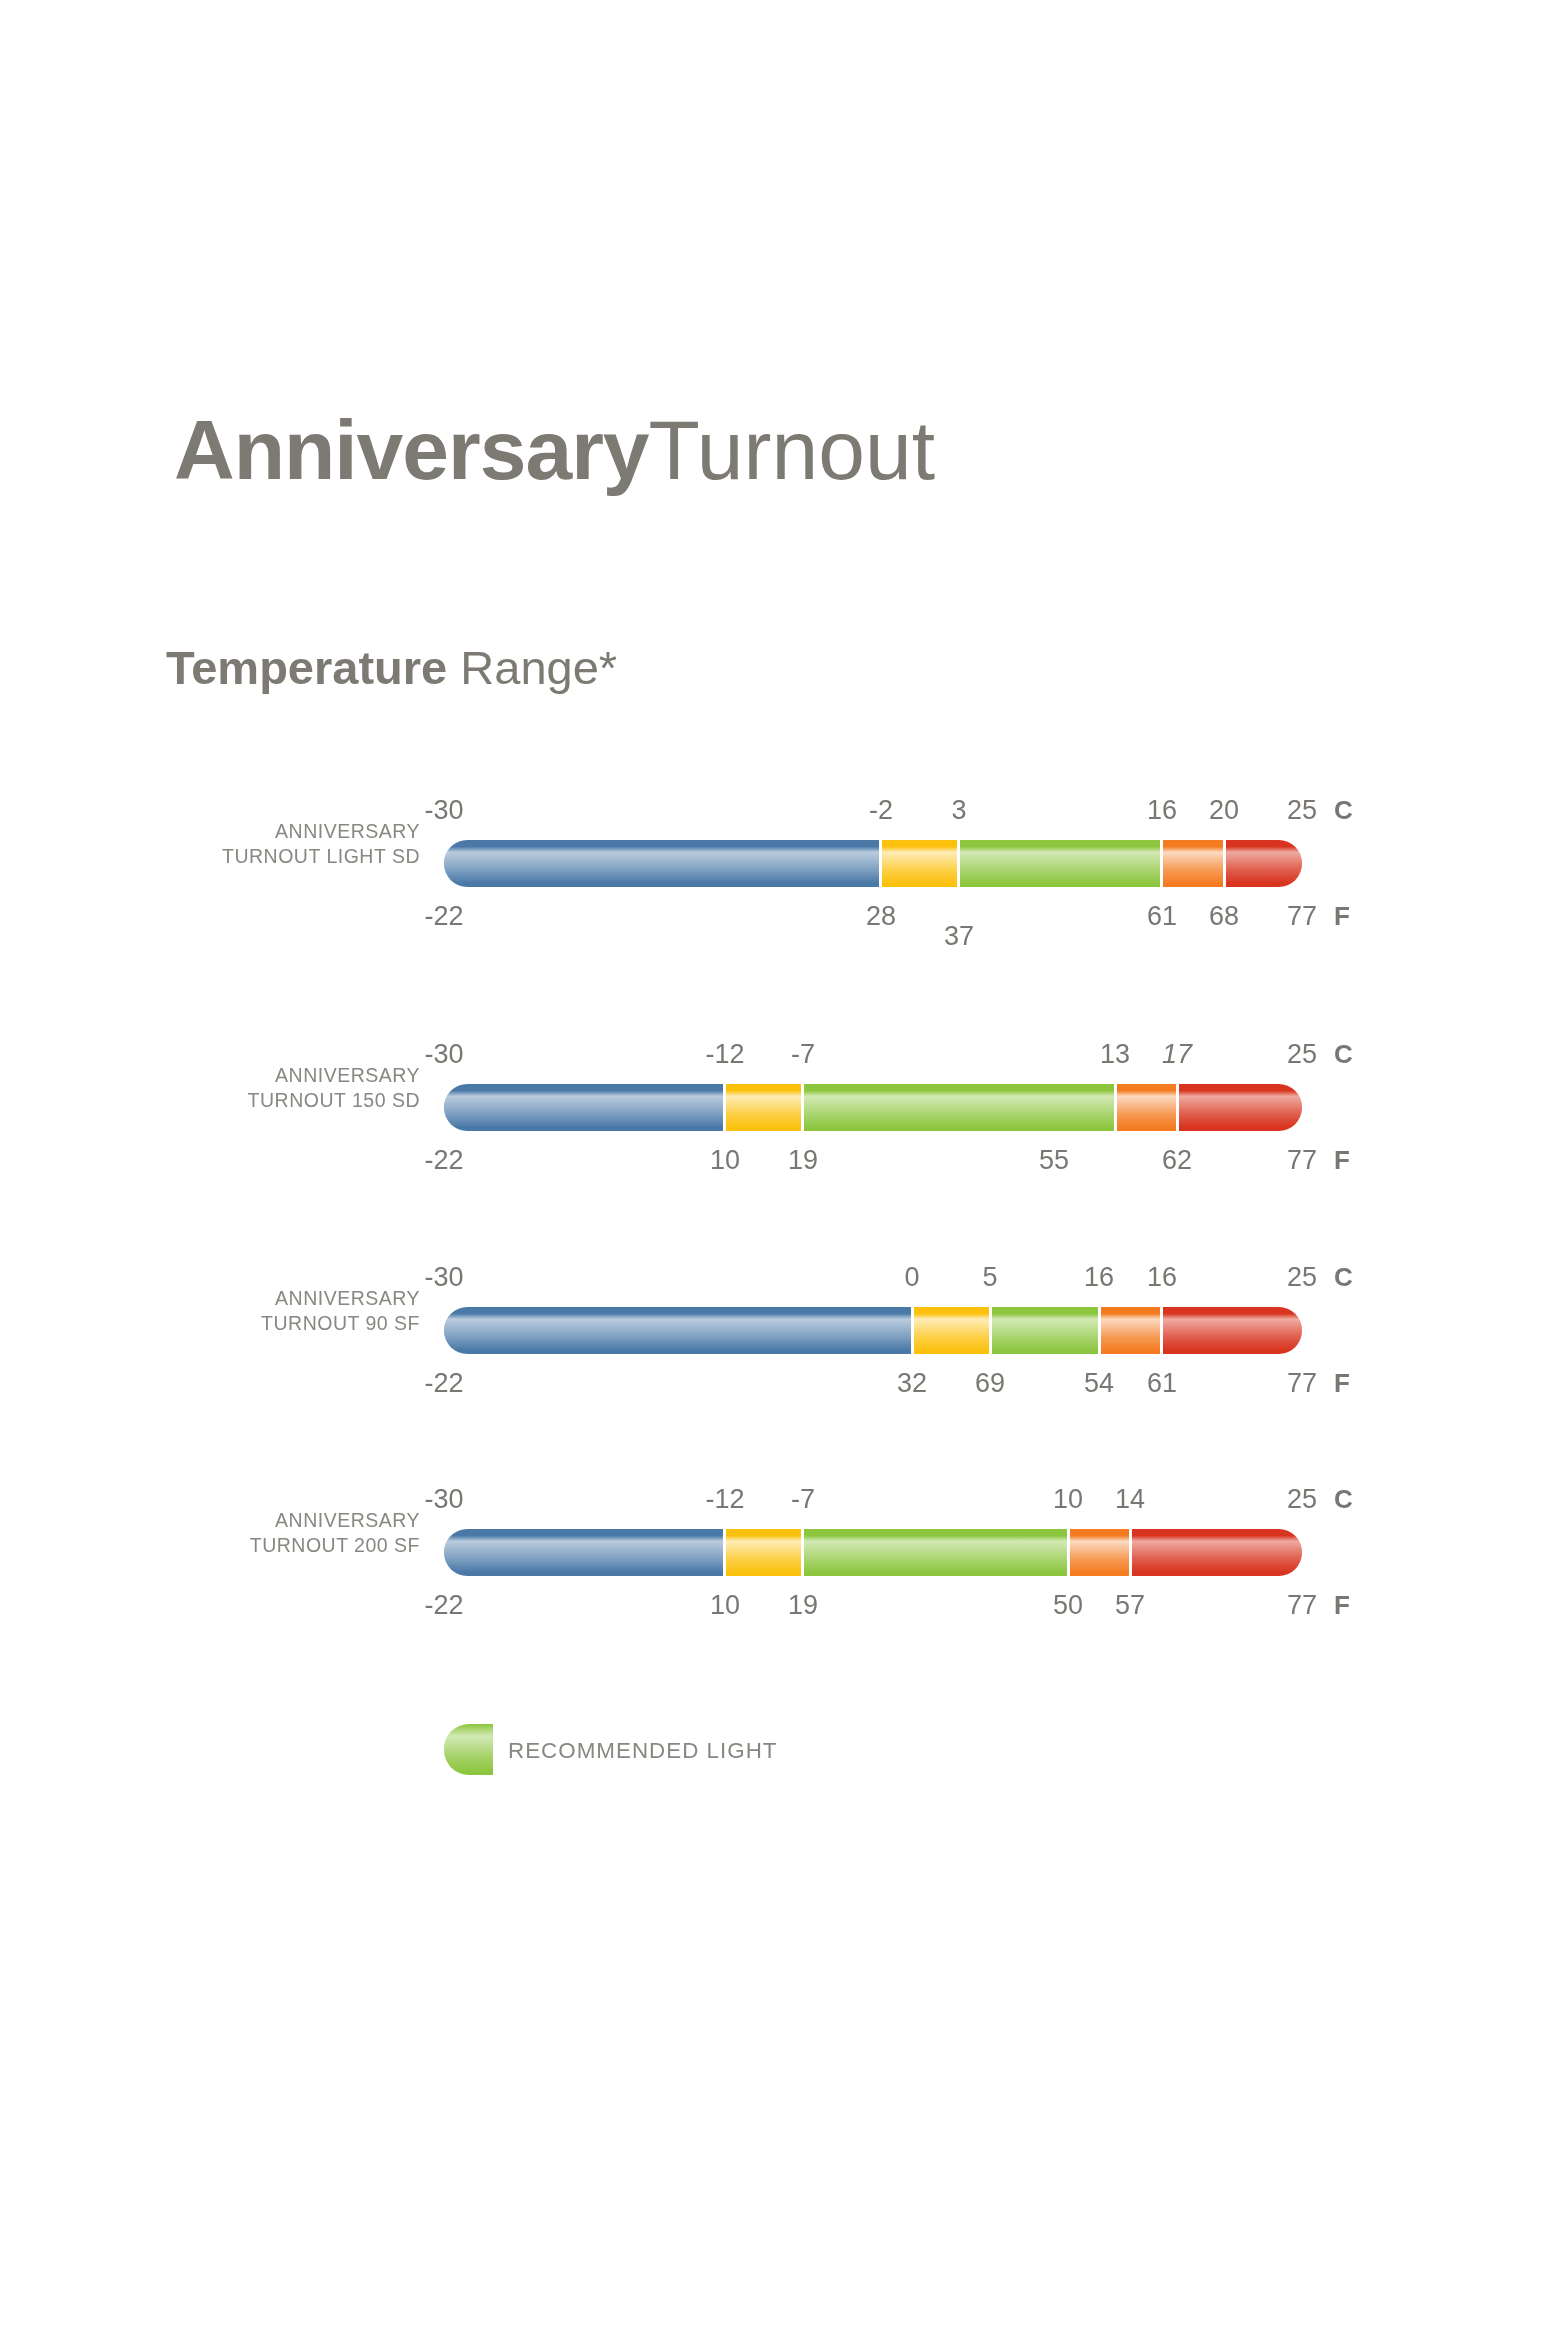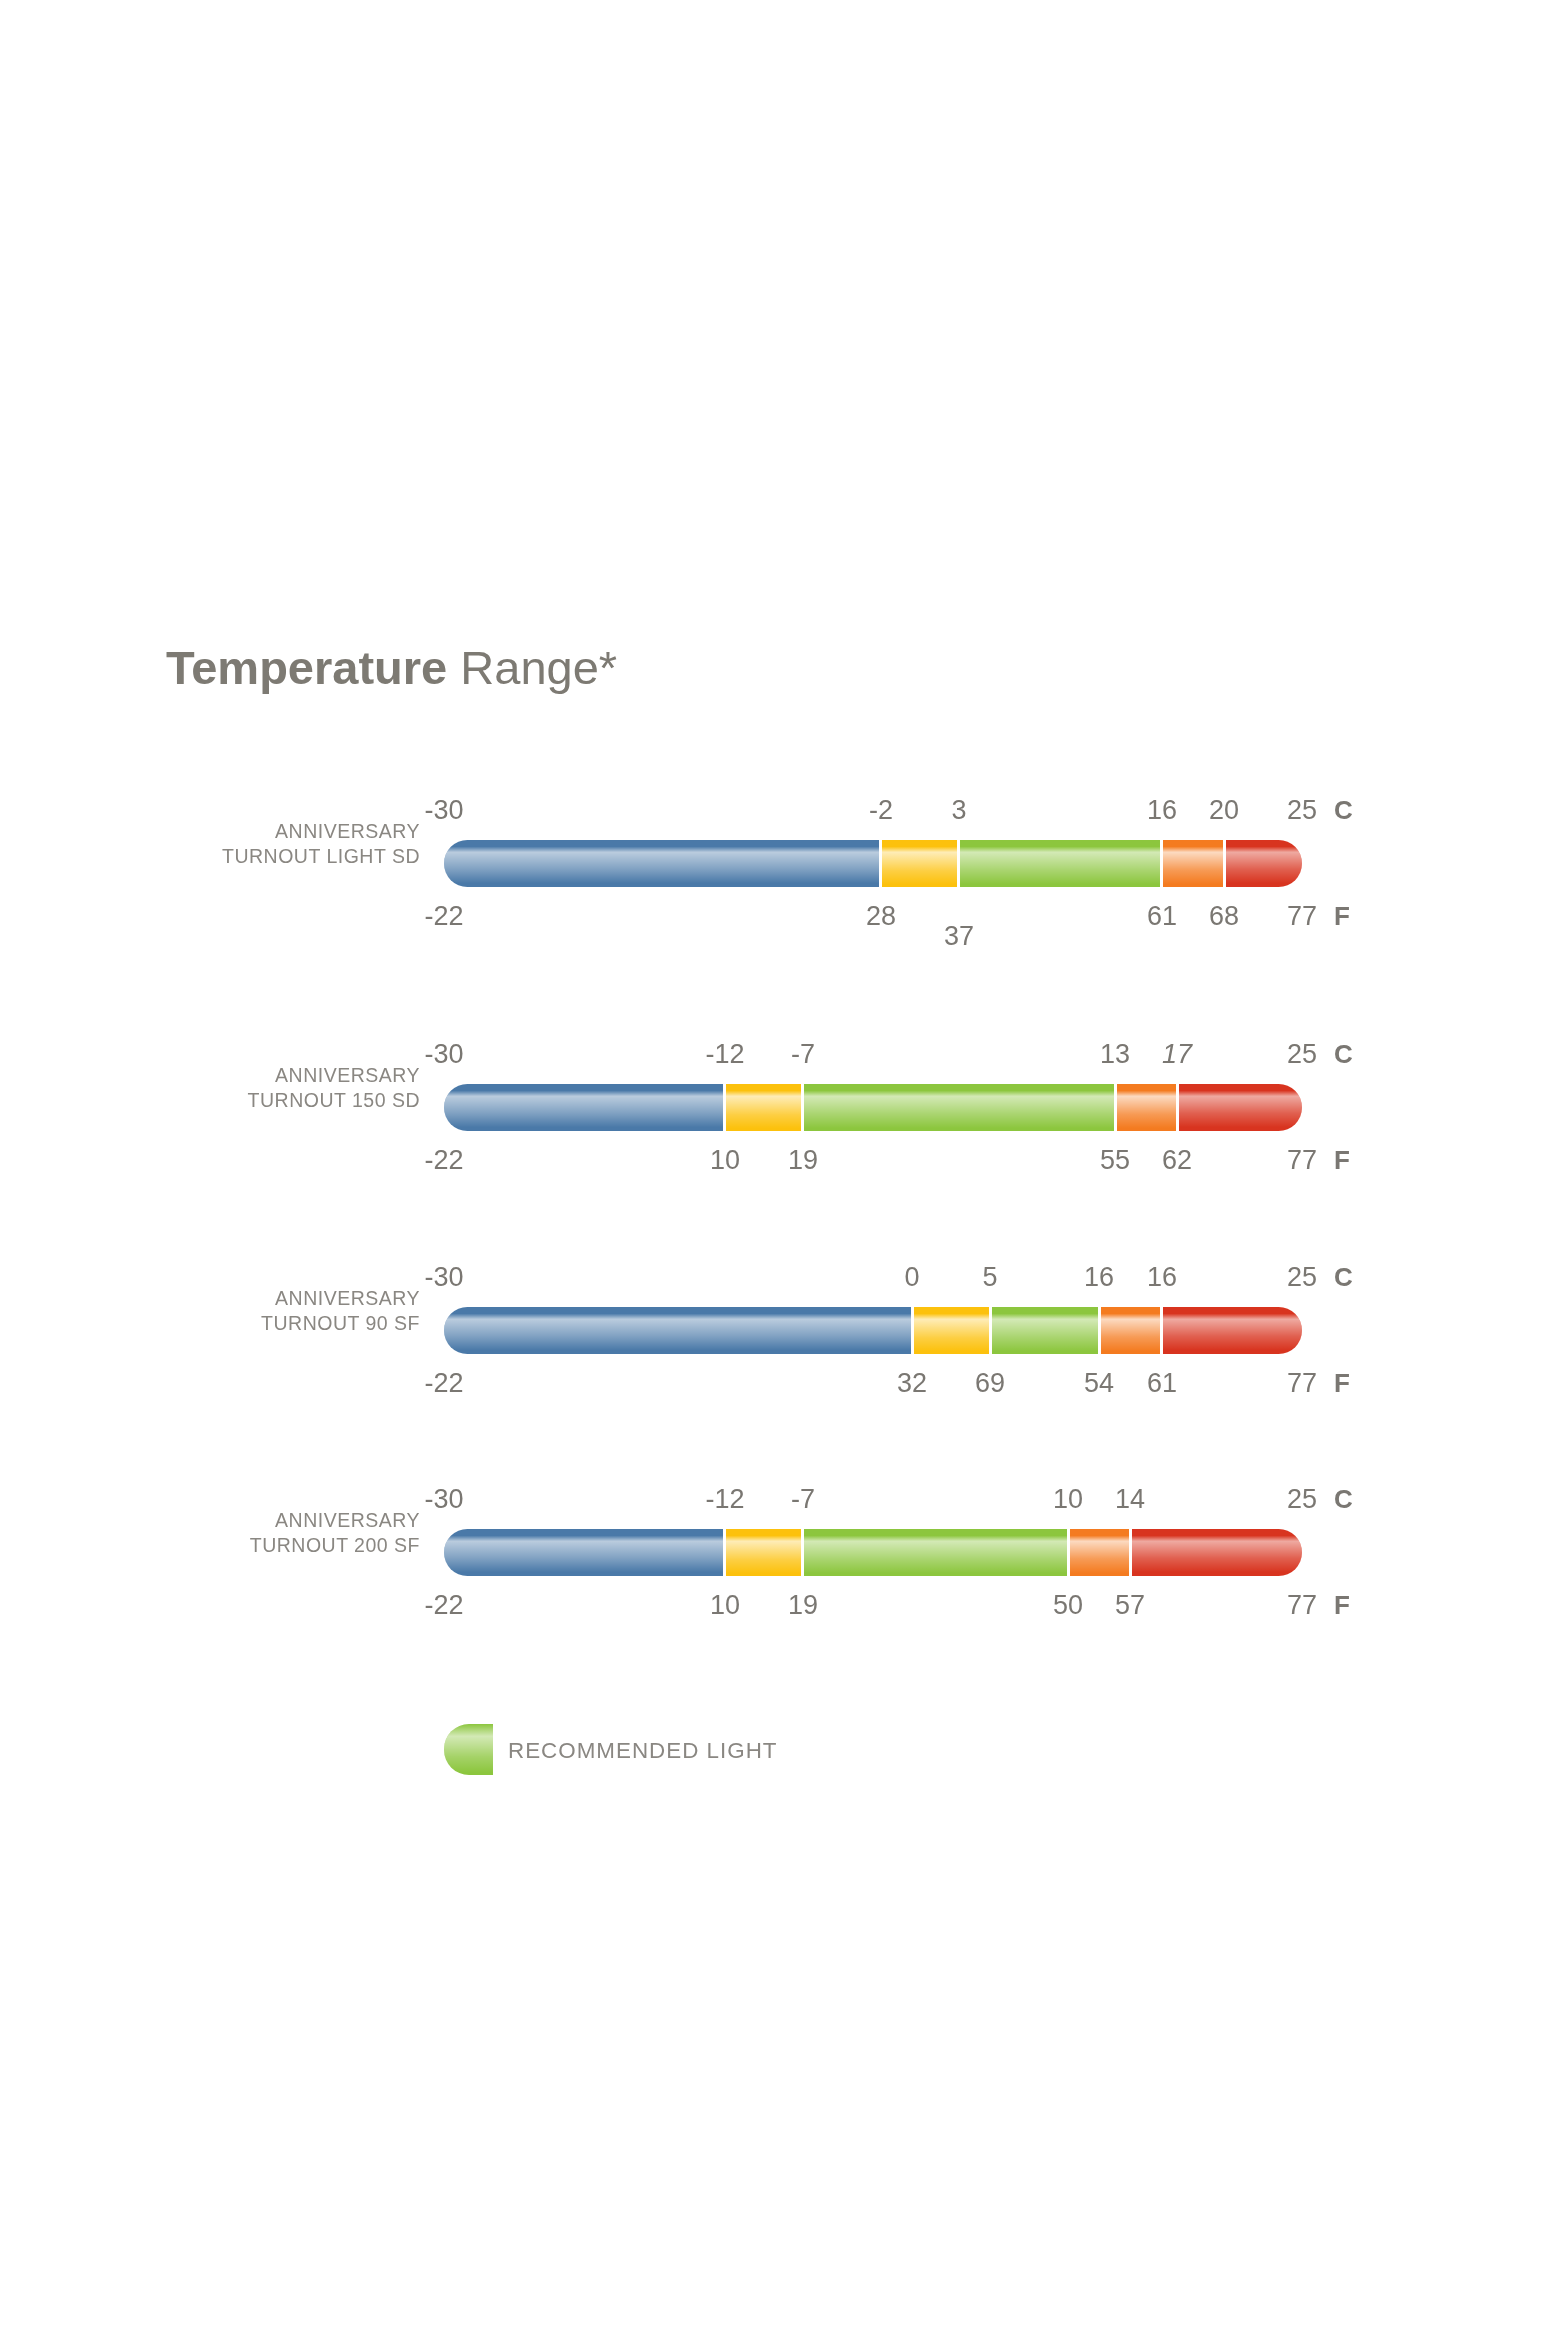--- a/index.html
+++ b/index.html
@@ -140,20 +140,23 @@
     position:absolute;left:159px;top:1949px;
     font-size:24.4px;color:#9b9892;white-space:nowrap;
     letter-spacing:0.2px;
   }
 </style>
 </head>
 <body>
 
 <div class="page">
 
+  <div class="title">
+    <span class="t-bold">Anniversary</span><span class="t-light">Turnout</span>
+  </div>
 
   <div class="subtitle">
     <span class="s-bold">Temperature</span> <span class="s-light">Range*</span>
   </div>
 
   <div id="rows-container">
       <div class="row" style="top: 770px;">
         <div class="row-label">
           <div>ANNIVERSARY</div>
           <div>TURNOUT LIGHT SD</div>
@@ -222,21 +225,21 @@
         </div>
         <div class="tick c" style="left: 444px;">-30</div>
         <div class="tick c" style="left: 725px;">-12</div>
         <div class="tick c" style="left: 803px;">-7</div>
         <div class="tick c" style="left: 1115px;">13</div>
         <div class="tick c" style="left: 1177px; font-style: italic;">17</div>
         <div class="tick c" style="left: 1302px;">25</div>
         <div class="tick f" style="left: 444px;">-22</div>
         <div class="tick f" style="left: 725px;">10</div>
         <div class="tick f" style="left: 803px;">19</div>
-        <div class="tick f" style="left: 1115px;">55</div>
+        <div class="tick f" style="left: 1054px;">55</div>
         <div class="tick f" style="left: 1177px;">62</div>
         <div class="tick f" style="left: 1302px;">77</div>
         <div class="unit c">C</div>
         <div class="unit f">F</div>
       </div>
       <div class="row" style="top: 1237px;">
         <div class="row-label">
           <div>ANNIVERSARY</div>
           <div>TURNOUT 90 SF</div>
         </div>

